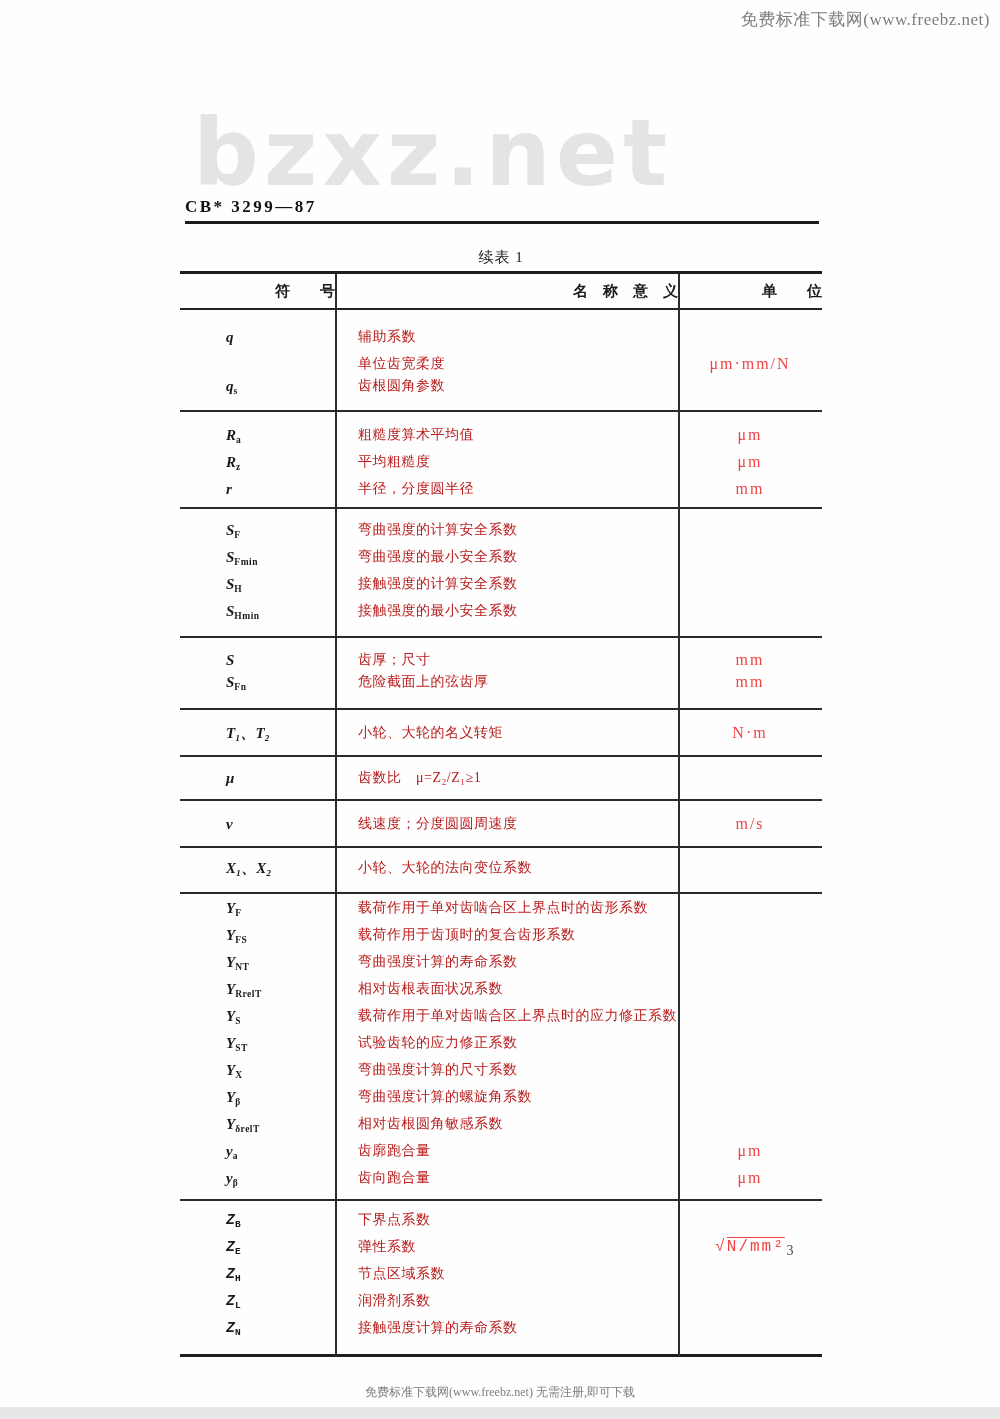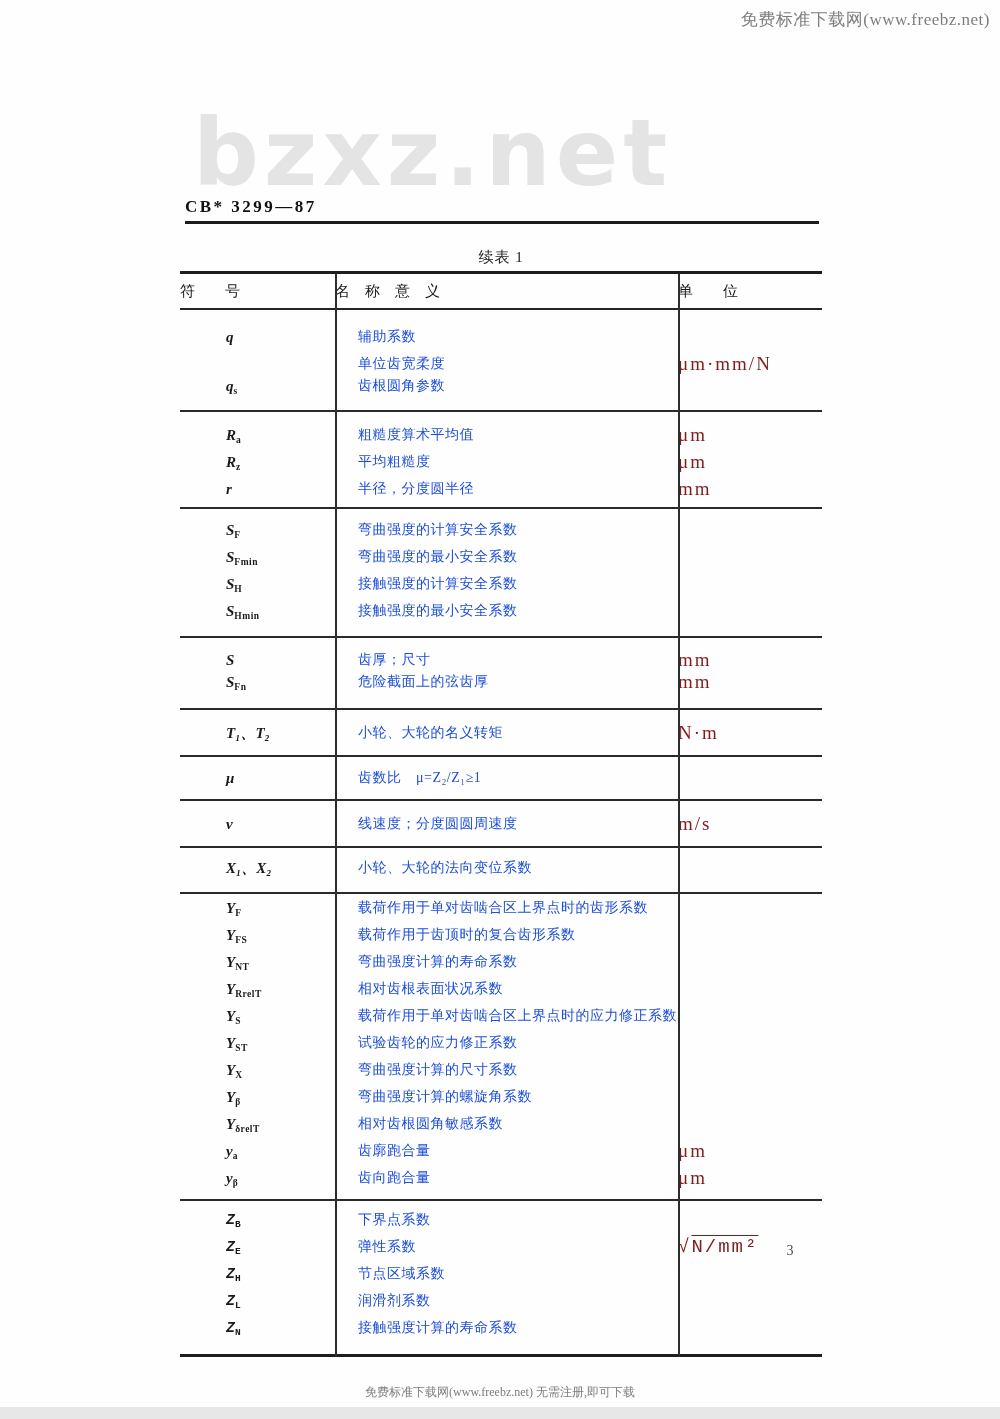--- a/index.html
+++ b/index.html
@@ -11,27 +11,27 @@
   .doc-number{position:absolute;left:185px;top:197px;width:634px;text-align:left;
               font-weight:bold;font-size:17px;letter-spacing:2.5px;color:#111;}
   .head-rule{position:absolute;left:185px;top:221px;width:634px;height:3px;background:#1c1c1c;}
   .caption{position:absolute;left:180px;top:248px;width:642px;text-align:center;font-size:15px;
            letter-spacing:1px;color:#222;}
   .table{position:absolute;left:180px;top:271px;width:642px;border-top:3px solid #1e1e1e;}
   .vline{position:absolute;top:0;bottom:0;width:2px;background:#2d2d2d;}
   .vline.v1{left:155px}.vline.v2{left:498px}
   .thead{display:grid;grid-template-columns:155px 343px 144px;height:34px;align-items:center;
          border-bottom:2px solid #242424;font-size:15px;color:#1a1a1a;}
-  .thead div{text-align:left;}
+  .thead div{text-align:right;font-weight:bold;}
   .tg{border-bottom:2px solid #2a2a2a;}
   .tg.last{border-bottom:3px solid #1e1e1e;font-family:Liberation Mono, monospace;}
   .tr{display:grid;grid-template-columns:155px 343px 144px;line-height:22px;}
   .c1{padding-left:46px;}
-  .c2{padding-left:23px;font-size:14px;letter-spacing:.5px;color:#1d4ed8;}
-  .c3{text-align:left;font-size:19px;letter-spacing:2px;color:#7f1d1d;}
+  .c2{padding-left:23px;font-size:14px;letter-spacing:.5px;color:#b91c1c;}
+  .c3{text-align:center;font-size:16px;letter-spacing:2px;color:#ef4444;}
   .sym{font-style:italic;font-weight:600;font-size:15px;}
   .ssub{font-style:normal;font-weight:600;font-size:9.5px;vertical-align:-3px;letter-spacing:.5px;}
   .ol{text-decoration:overline;margin-top:48px;}
   .g0{padding:16px 0 8px}.g1{padding:12px 0 7px}.g2{padding:10px 0 9px}.g3{padding:11px 0 10px}
   .g4{padding:12px 0 11px}.g5{padding:10px 0 10px}.g6{padding:12px 0 11px}.g7{padding:9px 0 13px}
   .g8{padding:3px 0 5px}.g9{padding:8px 0 10px}
   .page-num{position:absolute;left:760px;top:1243px;width:60px;text-align:center;font-size:14px;color:#4a4a4a;}
   .footer-note{position:absolute;left:0;top:1384px;width:100%;text-align:center;font-size:12px;color:#7d7d7d;}
   .bottom-strip{position:absolute;left:0;bottom:0;width:100%;height:12px;background:#e7e7e7;}
 </style>

